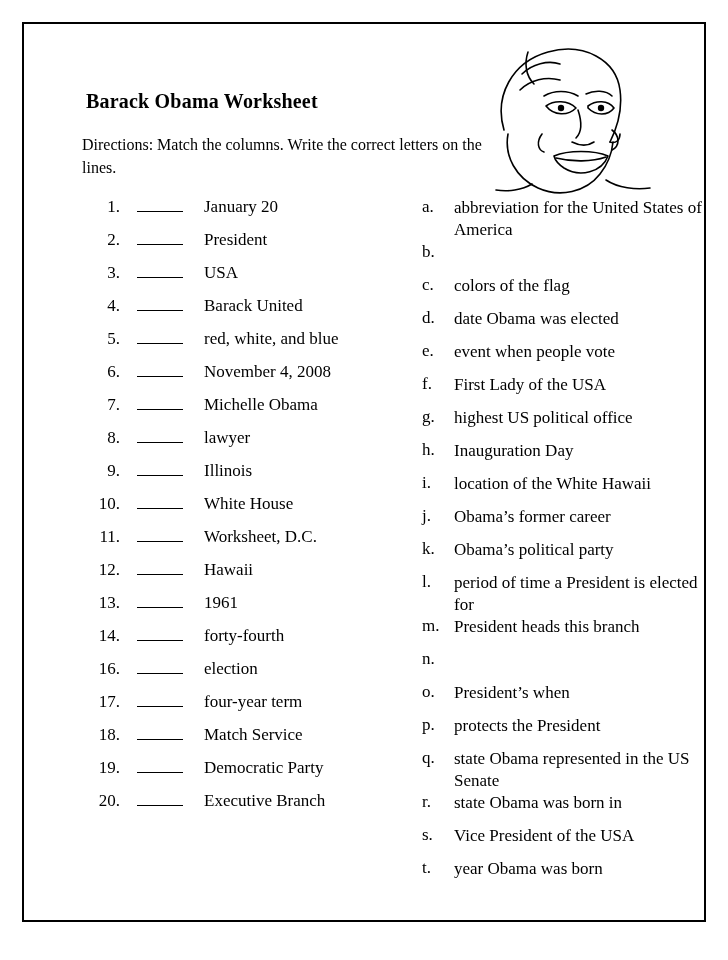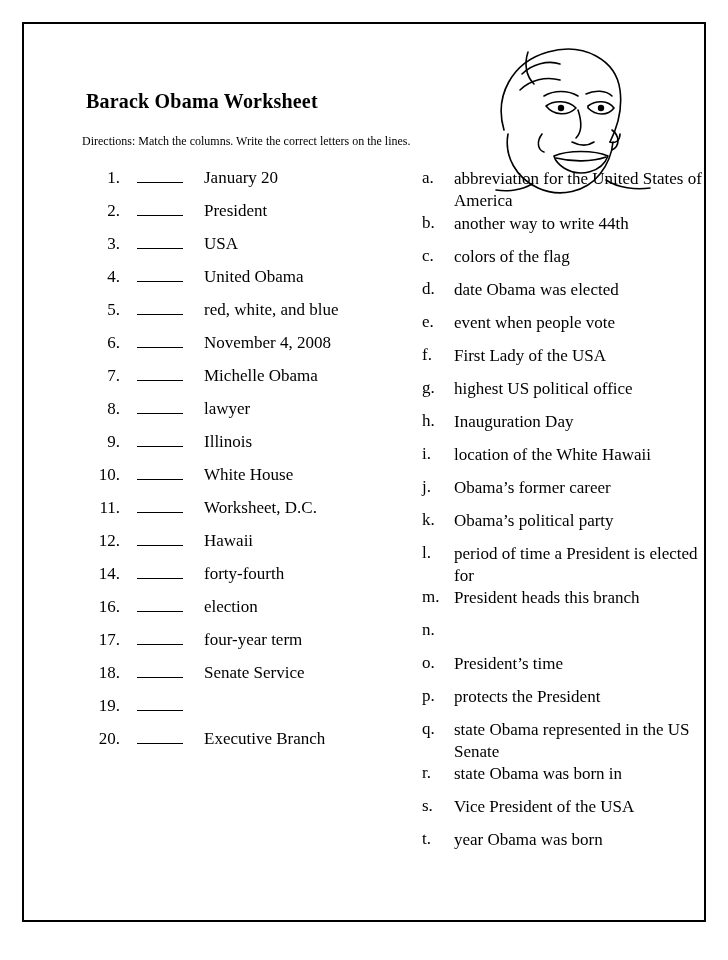--- a/index.html
+++ b/index.html
@@ -36,21 +36,21 @@
   }
   .title {
     font-size: 20px;
     font-weight: bold;
     font-family: "Liberation Serif", serif;
     margin: 40px 0 0 20px;
     letter-spacing: 0.2px;
   }
   .directions {
     margin: 20px 0 0 16px;
-    font-size: 12px;
+    font-size: 16px;
     line-height: 1.45;
     max-width: 420px;
   }
   .columns {
     display: flex;
     margin-top: 18px;
     margin-left: 16px;
   }
   .col-left {
     width: 340px;
@@ -166,21 +166,21 @@
             <span class="blank">
               <span class="blank-line"></span>
             </span>
             <span class="term">USA</span>
           </div>
         <div class="row lrow">
             <span class="num">4.</span>
             <span class="blank">
               <span class="blank-line"></span>
             </span>
-            <span class="term">United Obama</span>
+            <span class="term">Barack United</span>
           </div>
         <div class="row lrow">
             <span class="num">5.</span>
             <span class="blank">
               <span class="blank-line"></span>
             </span>
             <span class="term">red, white, and blue</span>
           </div>
         <div class="row lrow">
             <span class="num">6.</span>
@@ -225,20 +225,27 @@
             <span class="term">Worksheet, D.C.</span>
           </div>
         <div class="row lrow">
             <span class="num">12.</span>
             <span class="blank">
               <span class="blank-line"></span>
             </span>
             <span class="term">Hawaii</span>
           </div>
         <div class="row lrow">
+            <span class="num">13.</span>
+            <span class="blank">
+              <span class="blank-line"></span>
+            </span>
+            <span class="term">1961</span>
+          </div>
+        <div class="row lrow">
             <span class="num">14.</span>
             <span class="blank">
               <span class="blank-line"></span>
             </span>
             <span class="term">forty-fourth</span>
           </div>
         <div class="row lrow">
             <span class="num">16.</span>
             <span class="blank">
               <span class="blank-line"></span>
@@ -250,45 +257,45 @@
             <span class="blank">
               <span class="blank-line"></span>
             </span>
             <span class="term">four-year term</span>
           </div>
         <div class="row lrow">
             <span class="num">18.</span>
             <span class="blank">
               <span class="blank-line"></span>
             </span>
-            <span class="term">Senate Service</span>
+            <span class="term">Match Service</span>
           </div>
         <div class="row lrow">
             <span class="num">19.</span>
             <span class="blank">
               <span class="blank-line"></span>
             </span>
+            <span class="term">Democratic Party</span>
           </div>
         <div class="row lrow">
             <span class="num">20.</span>
             <span class="blank">
               <span class="blank-line"></span>
             </span>
             <span class="term">Executive Branch</span>
           </div>
       </div>
 
       <div class="col-right">
         <div class="row rrow">
             <span class="letter">a.</span>
             <span class="desc">abbreviation for the United States of America</span>
           </div>
         <div class="row rrow">
             <span class="letter">b.</span>
-            <span class="desc">another way to write 44th</span>
           </div>
         <div class="row rrow">
             <span class="letter">c.</span>
             <span class="desc">colors of the flag</span>
           </div>
         <div class="row rrow">
             <span class="letter">d.</span>
             <span class="desc">date Obama was elected</span>
           </div>
         <div class="row rrow">
@@ -325,21 +332,21 @@
           </div>
         <div class="row rrow">
             <span class="letter">m.</span>
             <span class="desc">President heads this branch</span>
           </div>
         <div class="row rrow">
             <span class="letter">n.</span>
           </div>
         <div class="row rrow">
             <span class="letter">o.</span>
-            <span class="desc">President’s time</span>
+            <span class="desc">President’s when</span>
           </div>
         <div class="row rrow">
             <span class="letter">p.</span>
             <span class="desc">protects the President</span>
           </div>
         <div class="row rrow">
             <span class="letter">q.</span>
             <span class="desc">state Obama represented in the US Senate</span>
           </div>
         <div class="row rrow">

